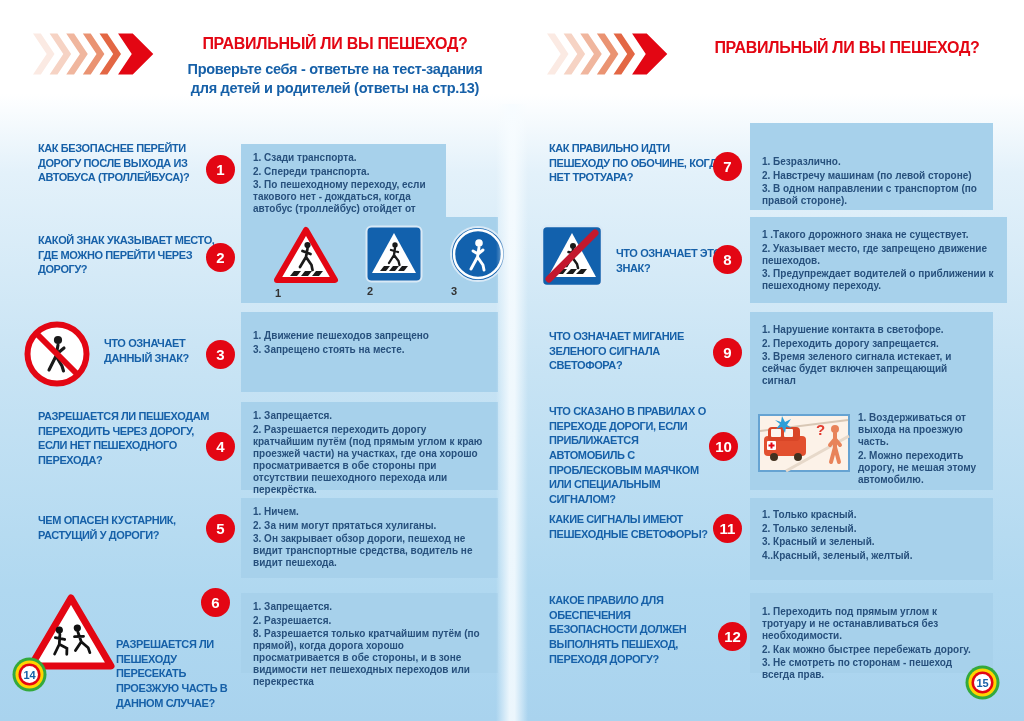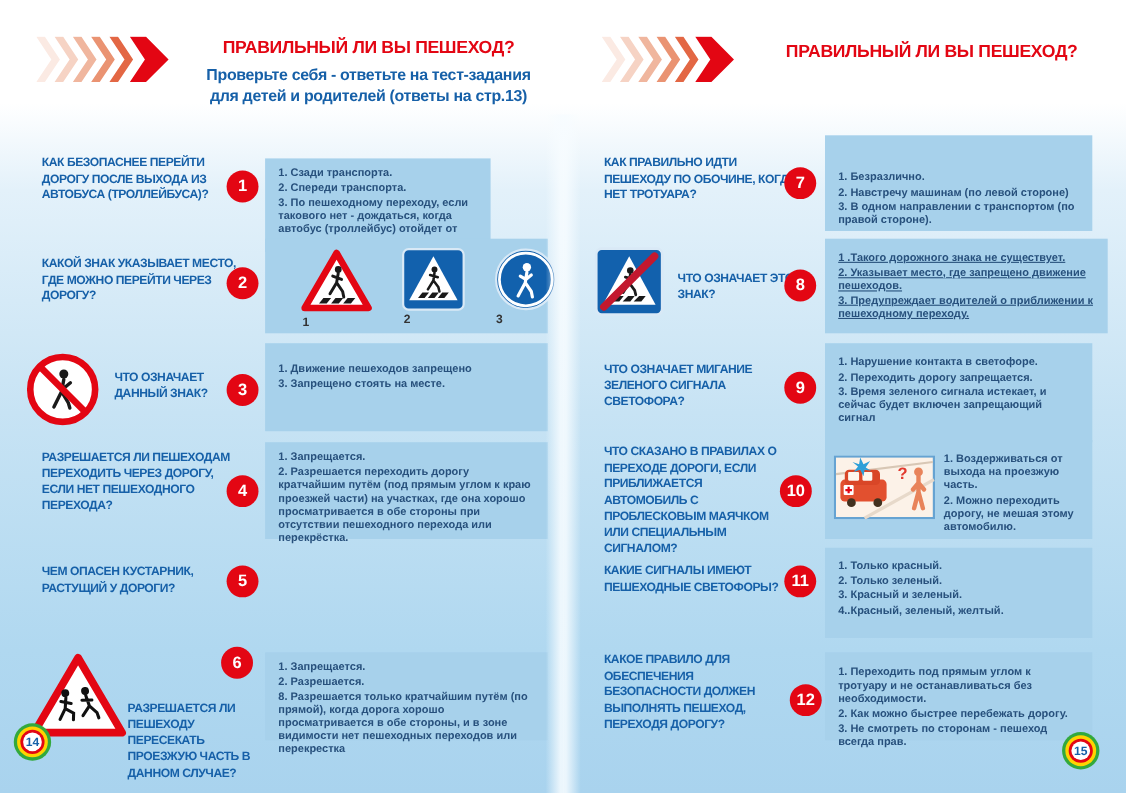--- a/index.html
+++ b/index.html
@@ -121,20 +121,25 @@
 
     <div class="q" style="left:38px;top:409px;width:185px;">РАЗРЕШАЕТСЯ ЛИ ПЕШЕХОДАМ ПЕРЕХОДИТЬ ЧЕРЕЗ ДОРОГУ, ЕСЛИ НЕТ ПЕШЕХОДНОГО ПЕРЕХОДА?</div>
     <div class="num" style="left:206px;top:432px;">4</div>
     <div class="abox" style="left:241px;top:402px;width:257px;height:88px;">
         <div class="ans-line">1. Запрещается.</div>
         <div class="ans-line">2. Разрешается переходить дорогу кратчайшим путём (под прямым углом к краю проезжей части)  на участках, где она хорошо просматривается в обе стороны при отсутствии пешеходного перехода или перекрёстка.</div>
       </div>
 
     <div class="q" style="left:38px;top:513px;width:185px;">ЧЕМ ОПАСЕН КУСТАРНИК, РАСТУЩИЙ У ДОРОГИ?</div>
     <div class="num" style="left:206px;top:514px;">5</div>
+    <div class="abox" style="left:241px;top:498px;width:257px;height:80px;">
+        <div class="ans-line">1. Ничем.</div>
+        <div class="ans-line">2. За ним могут прятаться хулиганы.</div>
+        <div class="ans-line">3. Он закрывает обзор дороги, пешеход не видит транспортные средства, водитель не видит пешехода.</div>
+      </div>
 
     <svg class="rsign" style="left:26px;top:592px;" width="90" height="80" viewBox="0 0 90 80">
       <polygon points="45,6 85,74 5,74" fill="#fff" stroke="#e30613" stroke-width="7" stroke-linejoin="round"></polygon>
       <g transform="translate(35,50) rotate(-8)">
         <circle cx="0" cy="-12" r="3.6" fill="#111"></circle>
         <path d="M0,-8 L-2,2 M-2,2 L-8,11 M-2,2 L5,7 L4,13 M-5,-5 L4,-2" stroke="#111" stroke-width="2.8" fill="none" stroke-linecap="round"></path>
       </g>
       <g transform="translate(53,48) rotate(-8)">
         <circle cx="0" cy="-12" r="3.6" fill="#111"></circle>
         <path d="M0,-8 L2,2 M2,2 L-5,10 M2,2 L8,9 L9,14 M-4,-4 L5,-3" stroke="#111" stroke-width="2.8" fill="none" stroke-linecap="round"></path>
@@ -180,21 +185,21 @@
           <polygon points="41,45 47,45 43,50 36,50"></polygon>
       </g>
       <g transform="translate(32,30)">
         <circle cx="1" cy="-8" r="3" fill="#1a1a1a"></circle>
         <path d="M1,-4.5 L0,3 M0,3 L-5.5,12 M0,3 L5,10 L6,14 M-3.5,-2 L4.5,0" stroke="#1a1a1a" stroke-width="2.5" fill="none" stroke-linecap="round"></path>
       </g>
       <line x1="9" y1="55" x2="55" y2="9" stroke="#c3182e" stroke-width="7" stroke-linecap="round"></line>
     </svg>
     <div class="q" style="left:104px;top:246px;width:115px;">ЧТО ОЗНАЧАЕТ ЭТОТ ЗНАК?</div>
     <div class="num" style="left:201px;top:245px;">8</div>
-    <div class="abox" style="left:238px;top:217px;width:257px;height:86px;padding-top:12px;text-decoration:underline;">
+    <div class="abox" style="left:238px;top:217px;width:257px;height:86px;padding-top:12px;">
         <div class="ans-line">1 .Такого дорожного знака не существует.</div>
         <div class="ans-line">2. Указывает место, где запрещено движение пешеходов.</div>
         <div class="ans-line">3. Предупреждает водителей  о приближении к пешеходному переходу.</div>
       </div>
 
     <div class="q" style="left:37px;top:329px;width:185px;">ЧТО ОЗНАЧАЕТ МИГАНИЕ ЗЕЛЕНОГО СИГНАЛА СВЕТОФОРА?</div>
     <div class="num" style="left:201px;top:338px;">9</div>
     <div class="abox" style="left:238px;top:312px;width:243px;height:90px;padding-top:12px;">
         <div class="ans-line">1. Нарушение контакта в светофоре.</div>
         <div class="ans-line">2. Переходить дорогу запрещается.</div>

